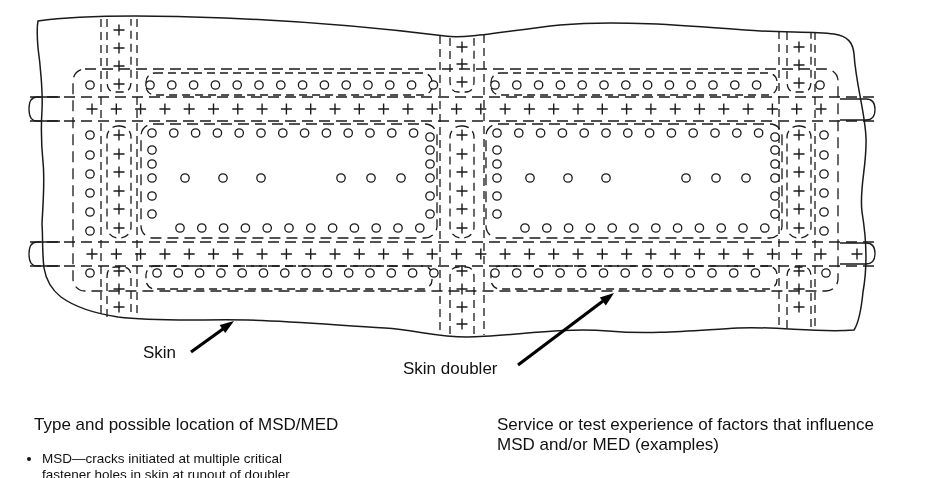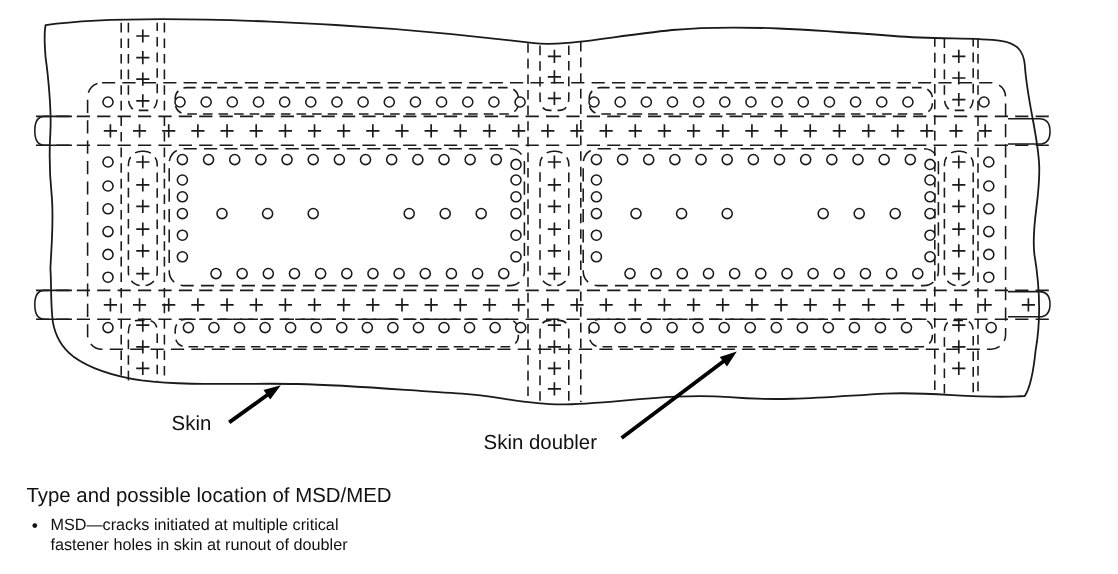--- a/index.html
+++ b/index.html
@@ -13,21 +13,21 @@
   .d2{stroke-dasharray:8 5;}
   .hole{fill:#ffffff;stroke:#1a1a1a;stroke-width:1.3;}
   .plus{fill:none;stroke:#1a1a1a;stroke-width:1.4;}
   .arrow-line{fill:none;stroke:#000;stroke-width:3.2;}
   .arrow-head{fill:#000;stroke:none;}
   text.diag-label{font:17px "Liberation Sans",sans-serif;fill:#111;}
   
   .notes{position:absolute;}
   .notes-left{left:18px;top:399px;width:360px;}
   .notes-right{left:481px;top:399px;width:445px;}
-  .notes h3{margin:4px;font-size:17px;font-weight:normal;line-height:1.15;color:#111;}
+  .notes h3{margin:16px;font-size:17px;font-weight:normal;line-height:1.15;color:#111;}
   .notes ul{margin:7px 0 0 0;padding-left:24px;list-style:disc;}
   .notes li{font-size:13.5px;line-height:1.2;color:#111;}
   .notes-left li{width:285px;}
 </style>
 </head>
 <body>
 
 <div id="page">
 
   <svg id="fig" width="932" height="392" viewBox="0 0 932 392" xmlns="http://www.w3.org/2000/svg">
@@ -345,15 +345,16 @@
     </svg>
 
   <div class="notes notes-left">
     <h3>Type and possible location of MSD/MED</h3>
     <ul>
       <li>MSD—cracks initiated at multiple critical fastener holes in skin at runout of doubler</li>
     </ul>
   </div>
 
   <div class="notes notes-right">
+    <h3>Service or test experience of factors that influence MSD and/or MED (examples)</h3>
   </div>
 
 </div>
 
 </body></html>

